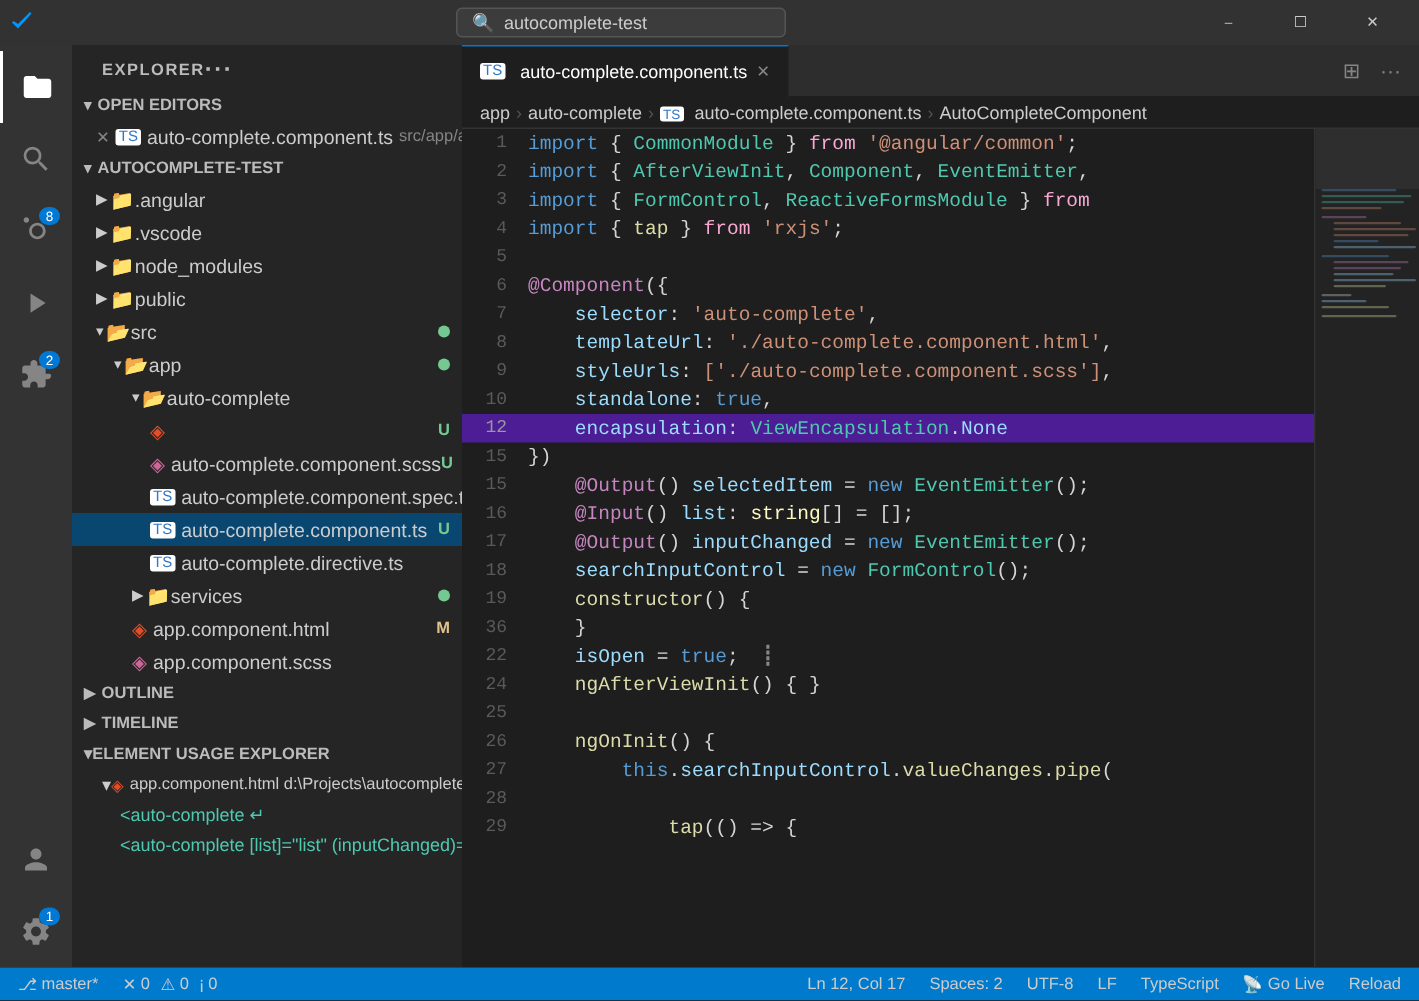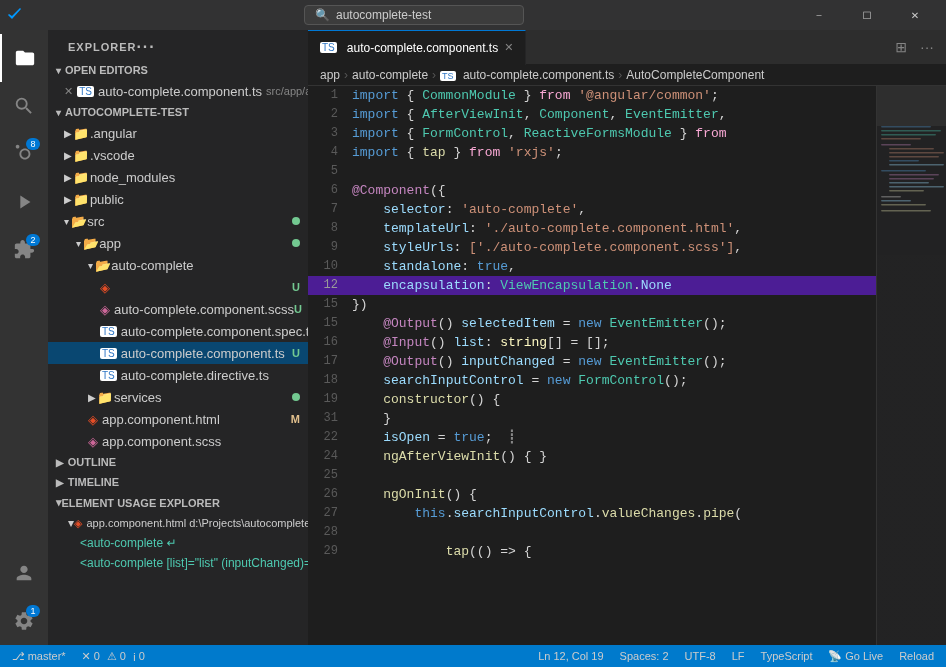--- a/index.html
+++ b/index.html
@@ -696,21 +696,21 @@
         </div>
         <div class="code-line">
           <span class="line-num">18</span>
           <span class="line-content">    <span class="prop">searchInputControl</span> = <span class="kw">new</span> <span class="cls">FormControl</span>();</span>
         </div>
         <div class="code-line">
           <span class="line-num">19</span>
           <span class="line-content">    <span class="fn">constructor</span>() {</span>
         </div>
         <div class="code-line">
-          <span class="line-num">31</span>
+          <span class="line-num">36</span>
           <span class="line-content">    }</span>
         </div>
         <div class="code-line">
           <span class="line-num">22</span>
           <span class="line-content">    <span class="prop">isOpen</span> = <span class="kw">true</span>;  <span style="color:#888;">┋</span></span>
         </div>
         <div class="code-line">
           <span class="line-num">24</span>
           <span class="line-content">    <span class="fn">ngAfterViewInit</span>() { }</span>
         </div>
@@ -777,21 +777,21 @@
   <div class="status-item">
     <span>✕</span>
     <span>0</span>
     <span style="margin-left:4px;">⚠</span>
     <span>0</span>
     <span style="margin-left:4px;">ℹ</span>
     <span>0</span>
   </div>
   <div class="status-spacer"></div>
   <div class="status-item">
-    <span>Ln 12, Col 19</span>
+    <span>Ln 12, Col 17</span>
   </div>
   <div class="status-item">
     <span>Spaces: 2</span>
   </div>
   <div class="status-item">
     <span>UTF-8</span>
   </div>
   <div class="status-item">
     <span>LF</span>
   </div>

